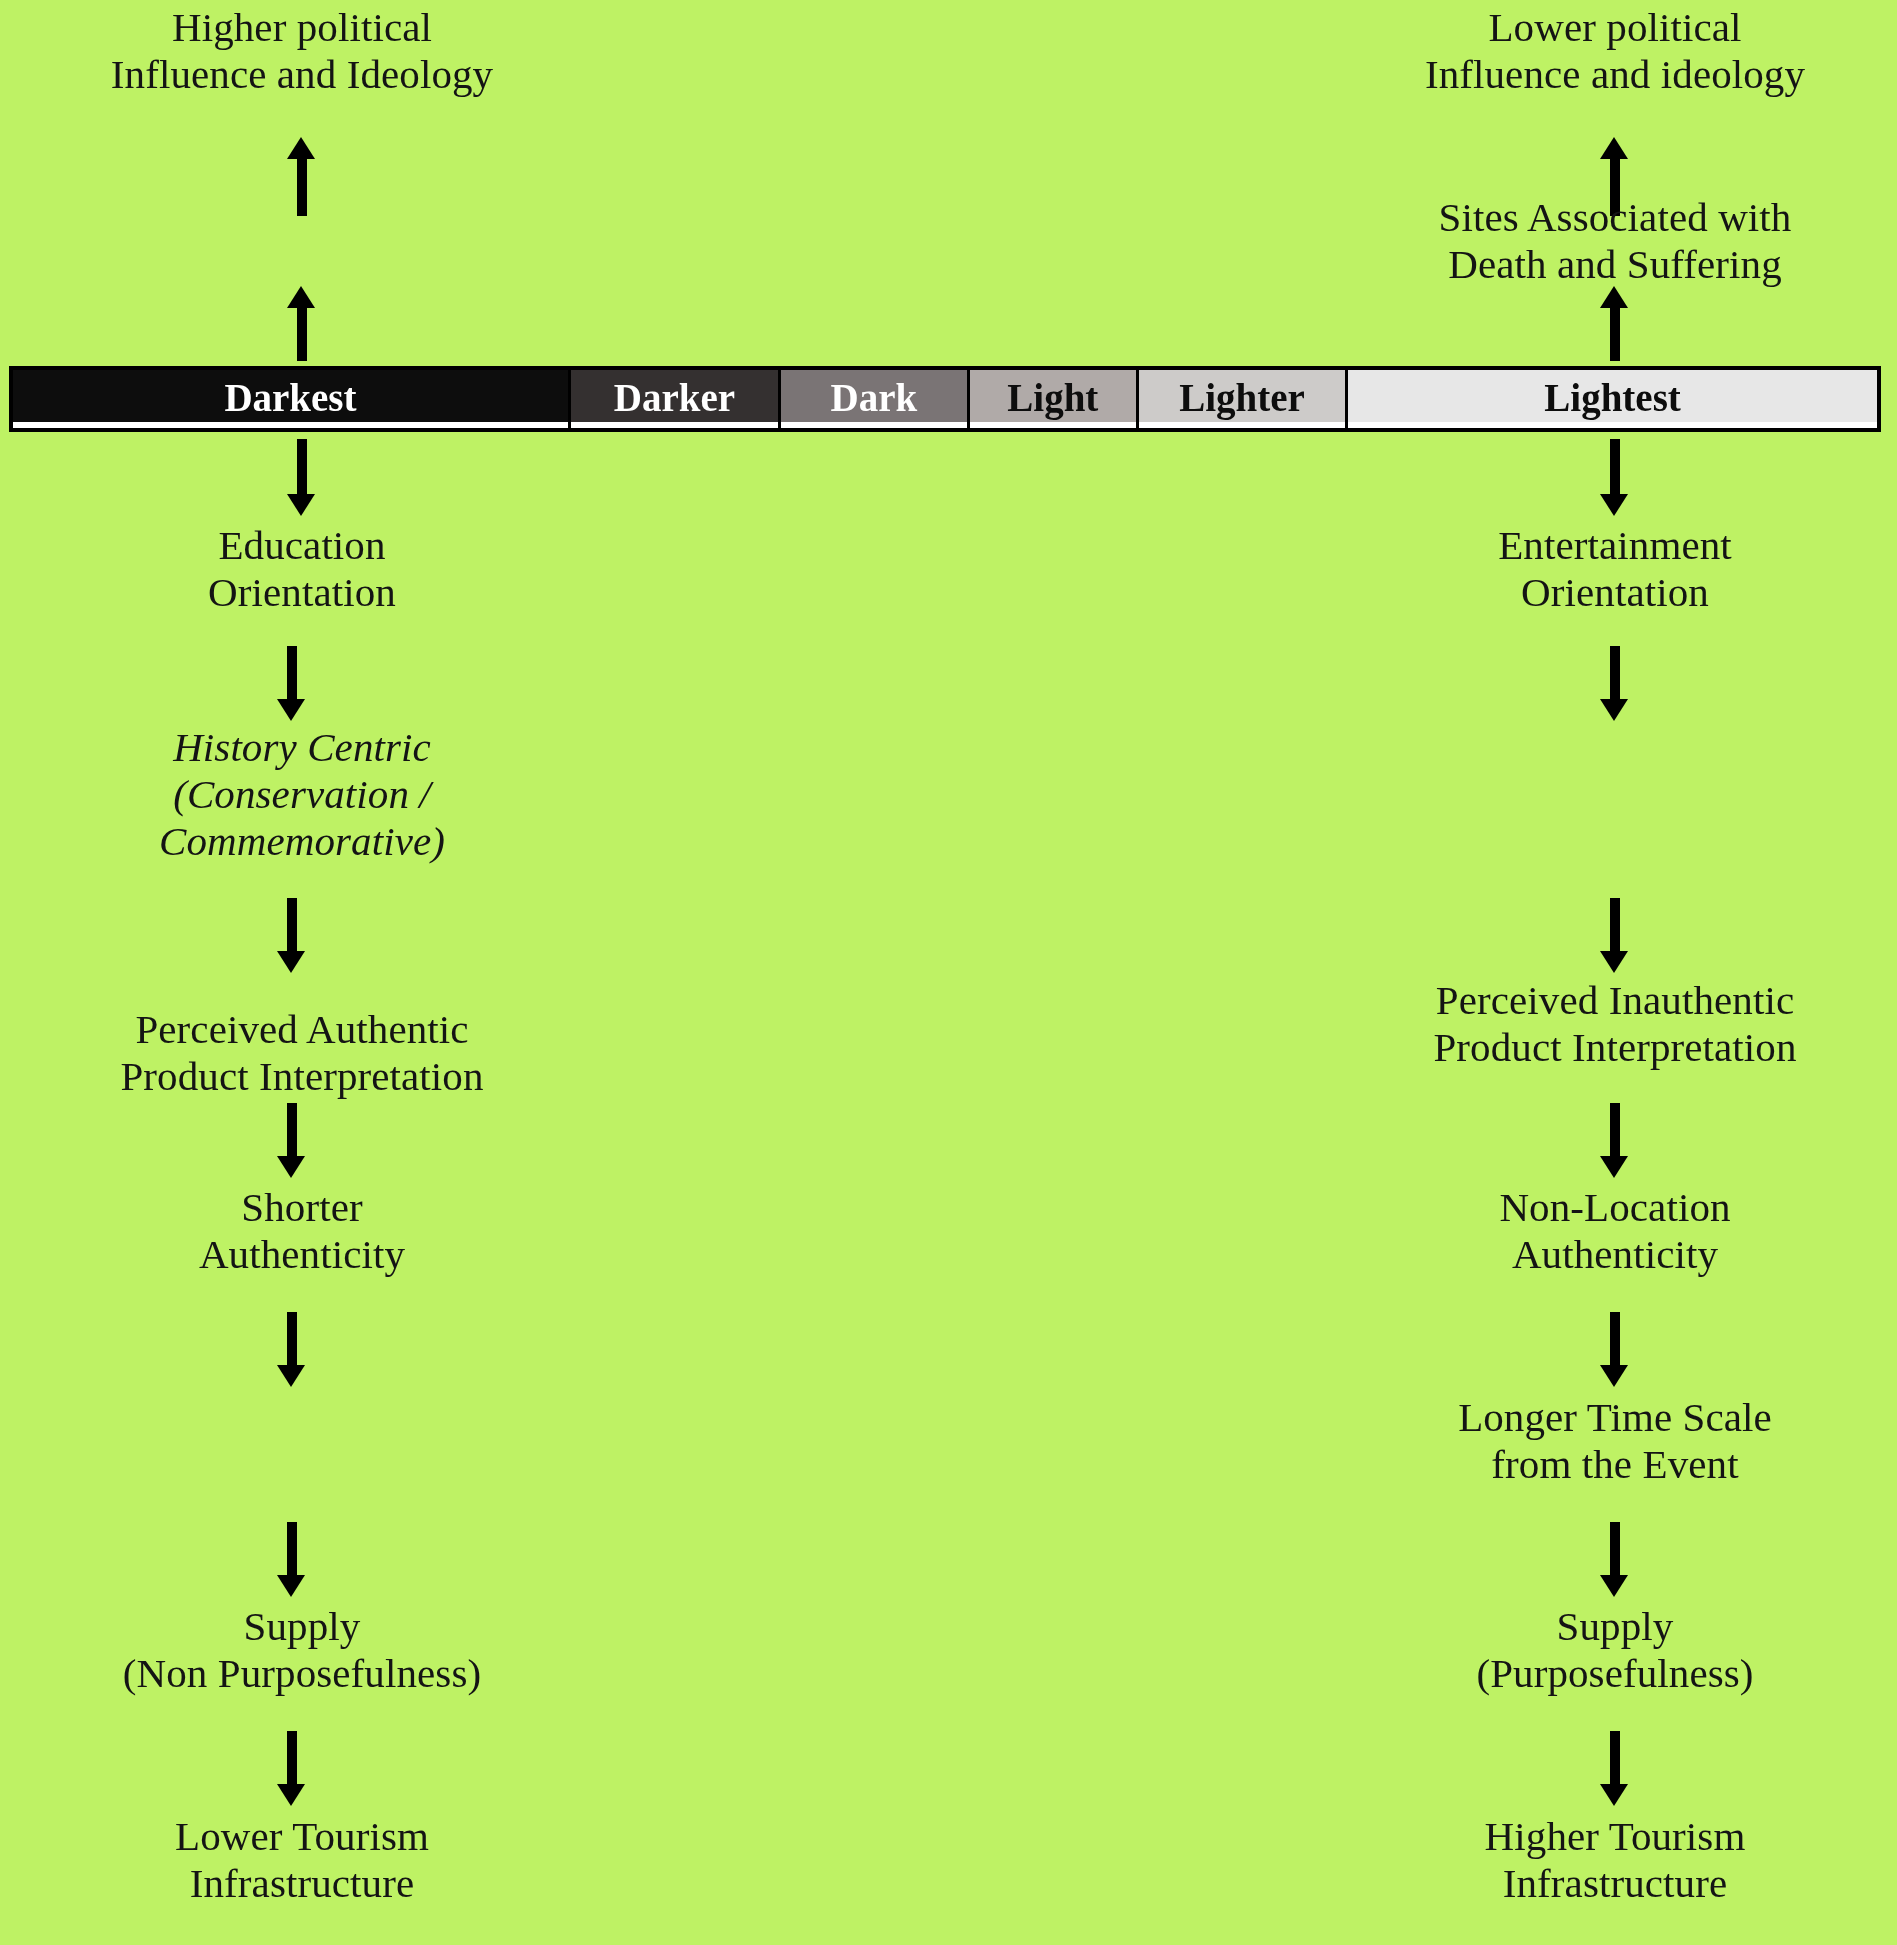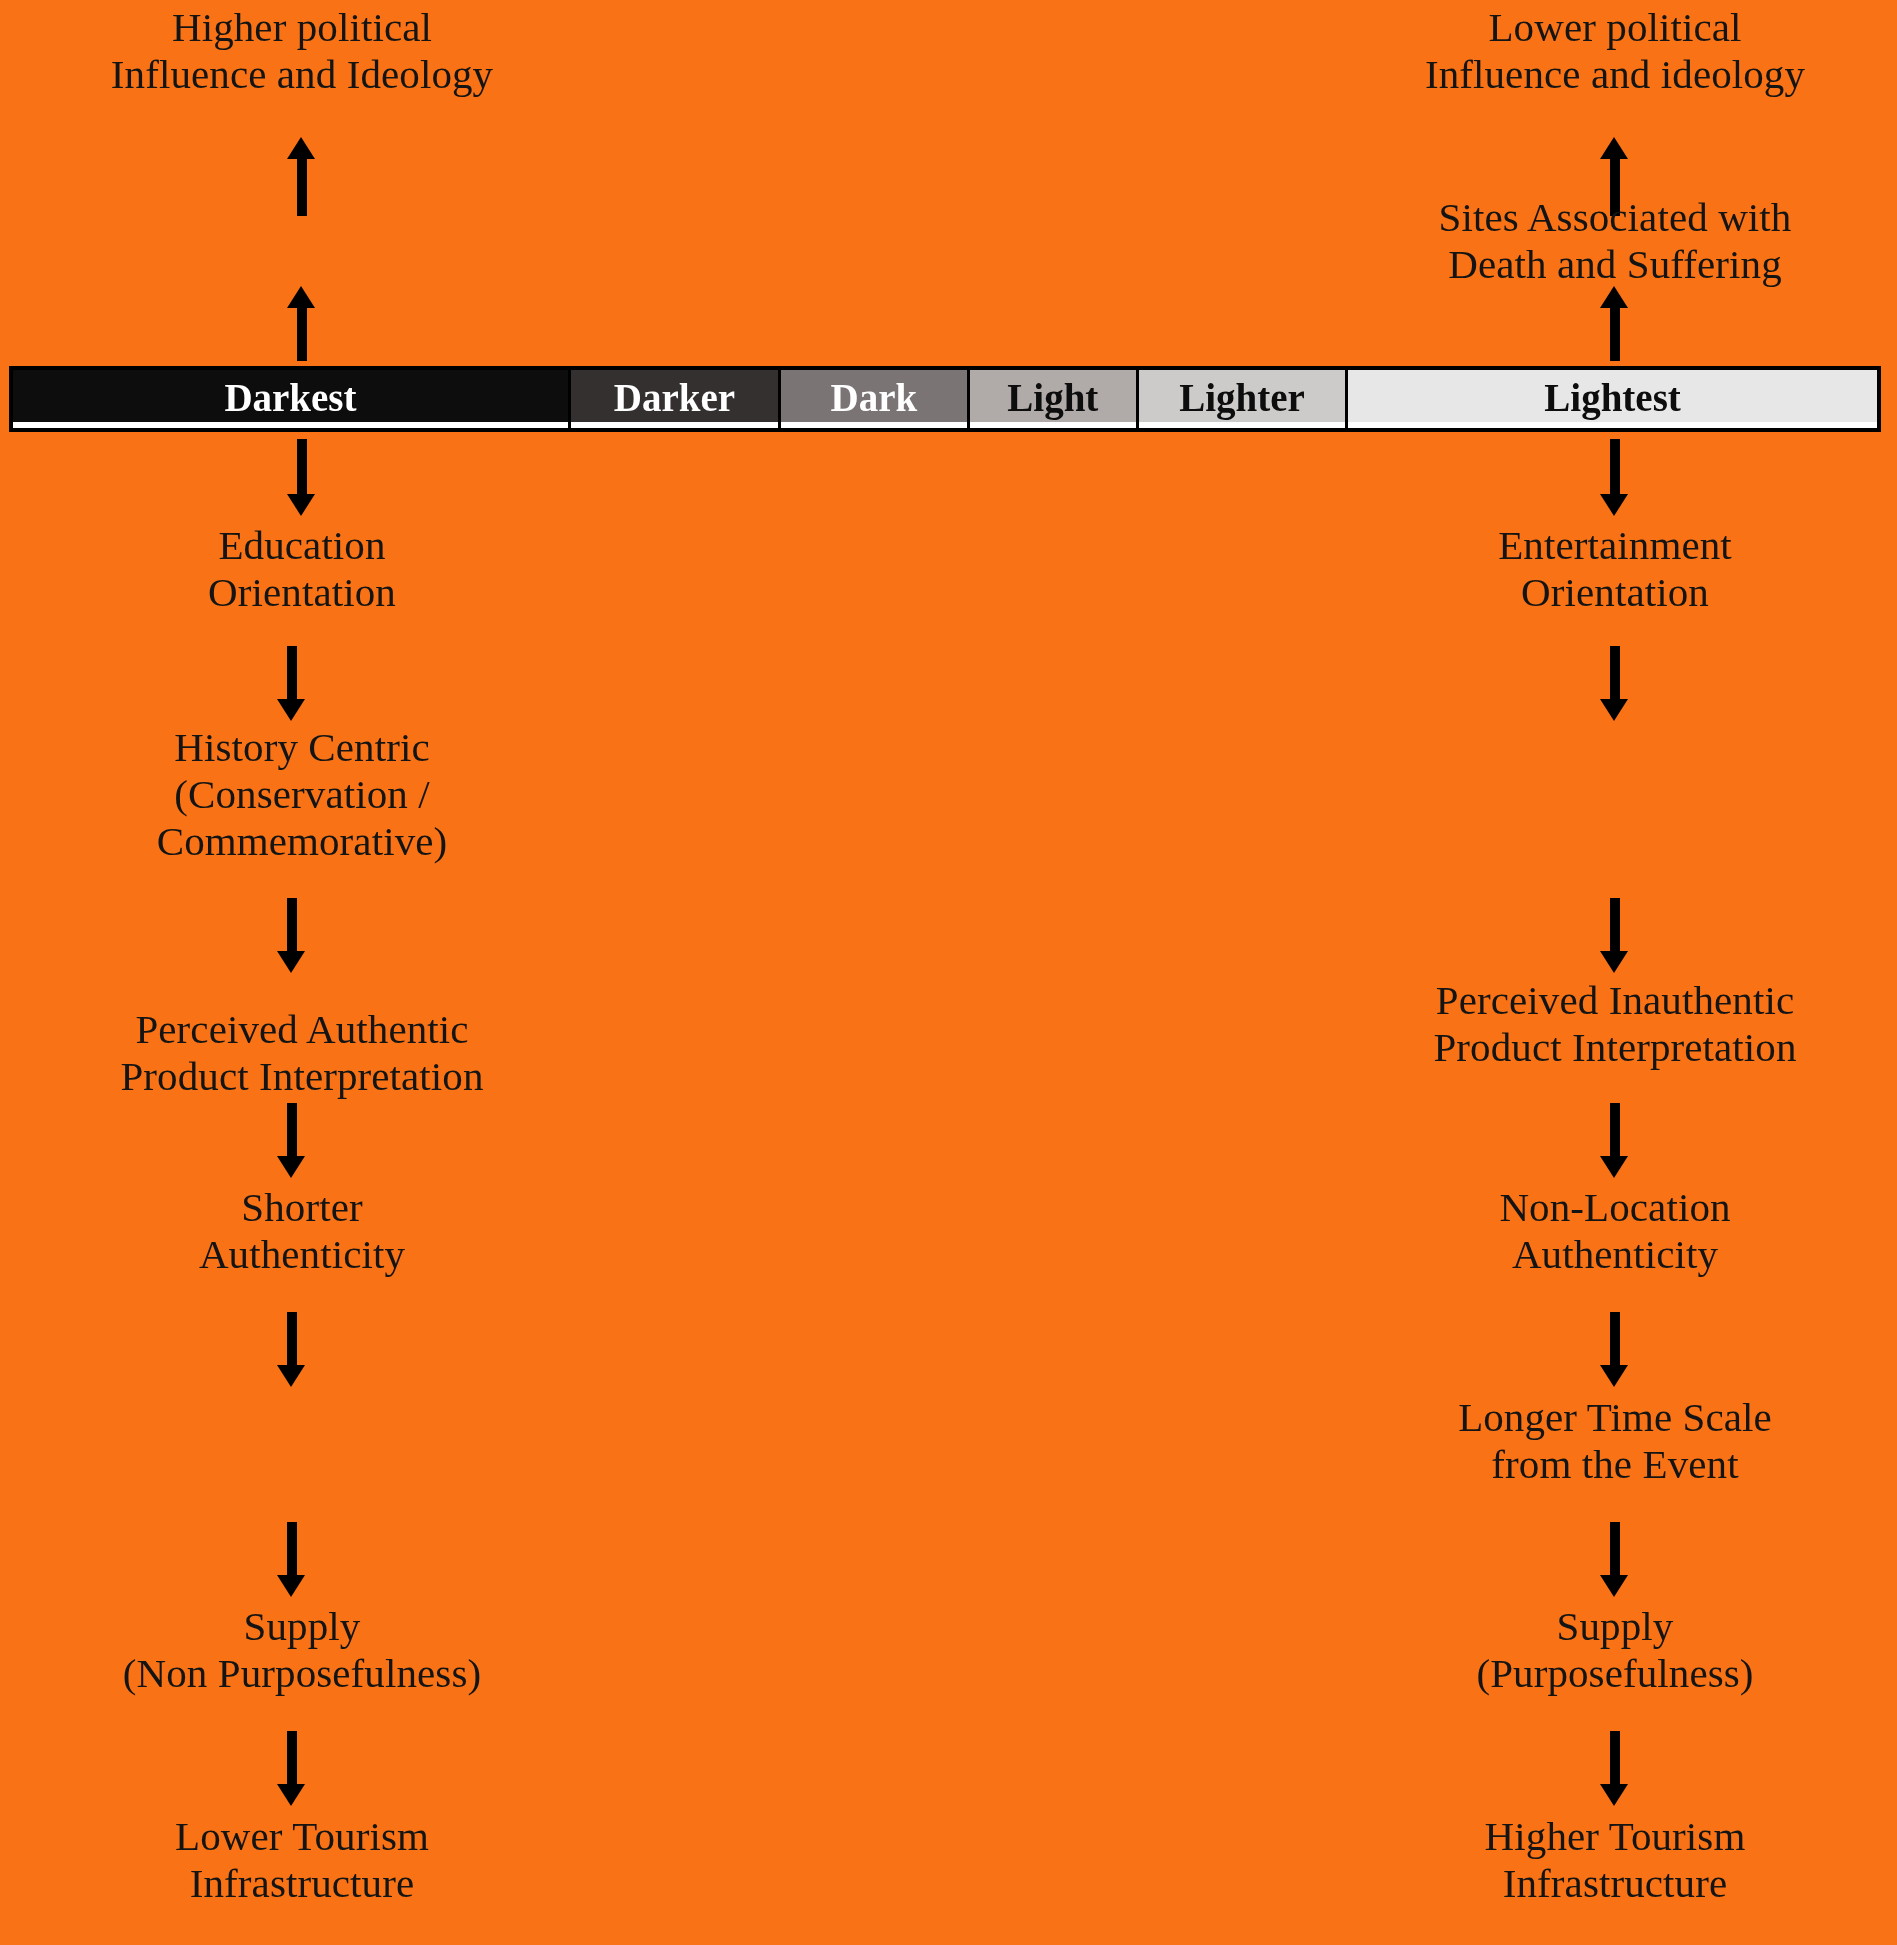--- a/index.html
+++ b/index.html
@@ -8,21 +8,21 @@
     background: #ffffff;
   }
   body {
     font-family: "Liberation Serif", "DejaVu Serif", serif;
     color: #111111;
   }
   #page {
     position: relative;
     width: 1897px;
     height: 1946px;
-    background: #f97316;
+    background: #bef264;
     overflow: hidden;
   }
 
   
   .node {
     position: absolute;
     text-align: center;
     font-size: 41px;
     line-height: 1.15;
     color: #141414;
@@ -167,21 +167,21 @@
     <span class="shaft"></span>
     <span class="head"></span>
   </div>
   <div class="node centered" style="left:302px; top:522px; width:505px;">Education
 Orientation</div>
 
   <div class="arrow down" style="left:292px; top:646px; height:74px;">
     <span class="shaft"></span>
     <span class="head"></span>
   </div>
-  <div class="node centered" style="left:302px; top:724px; width:532px;">History Centric
+  <div class="node centered" style="left:302px; top:724px; width:532px;font-style:italic;">History Centric
 (Conservation /
 Commemorative)</div>
 
   <div class="arrow down" style="left:292px; top:898px; height:74px;">
     <span class="shaft"></span>
     <span class="head"></span>
   </div>
   <div class="node centered" style="left:302px; top:1006px; width:565px;">Perceived Authentic
 Product Interpretation</div>
 

